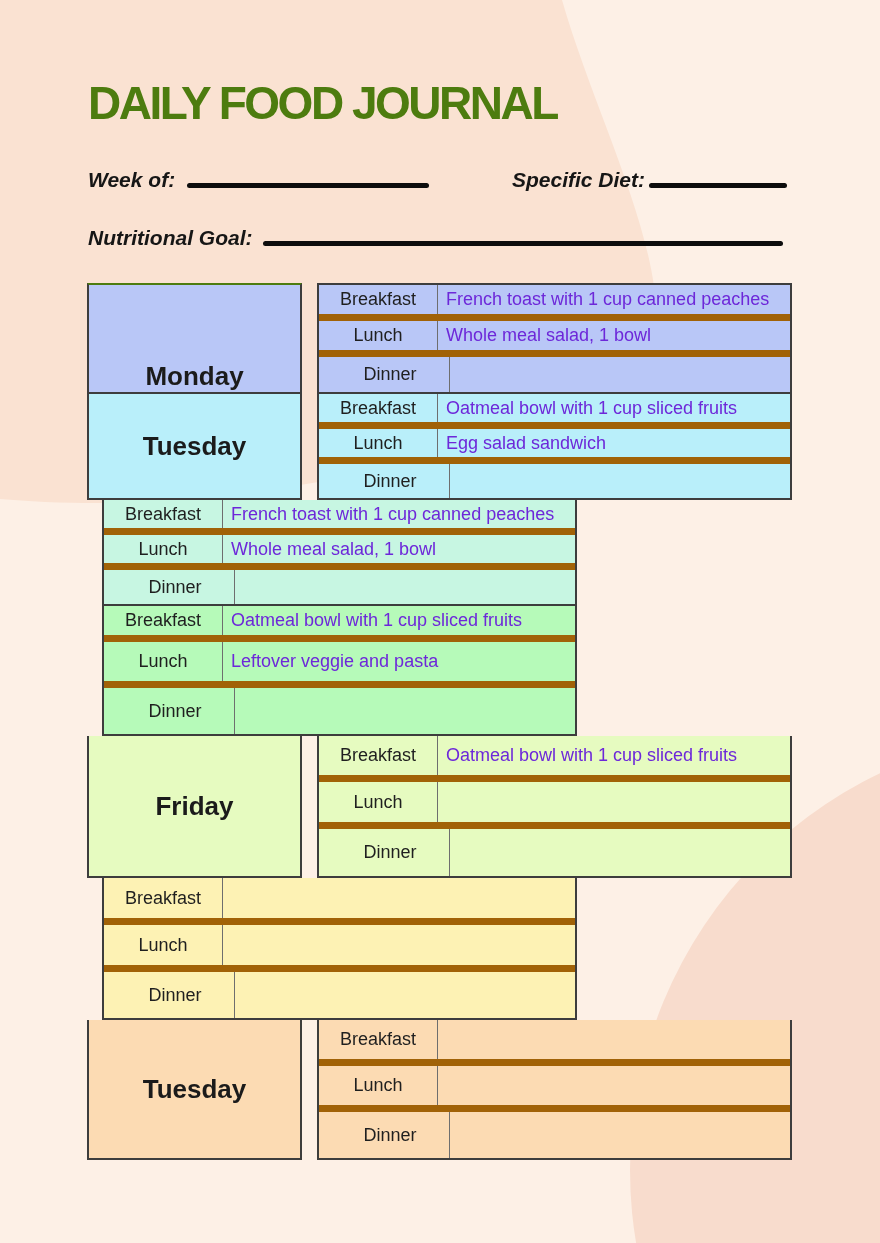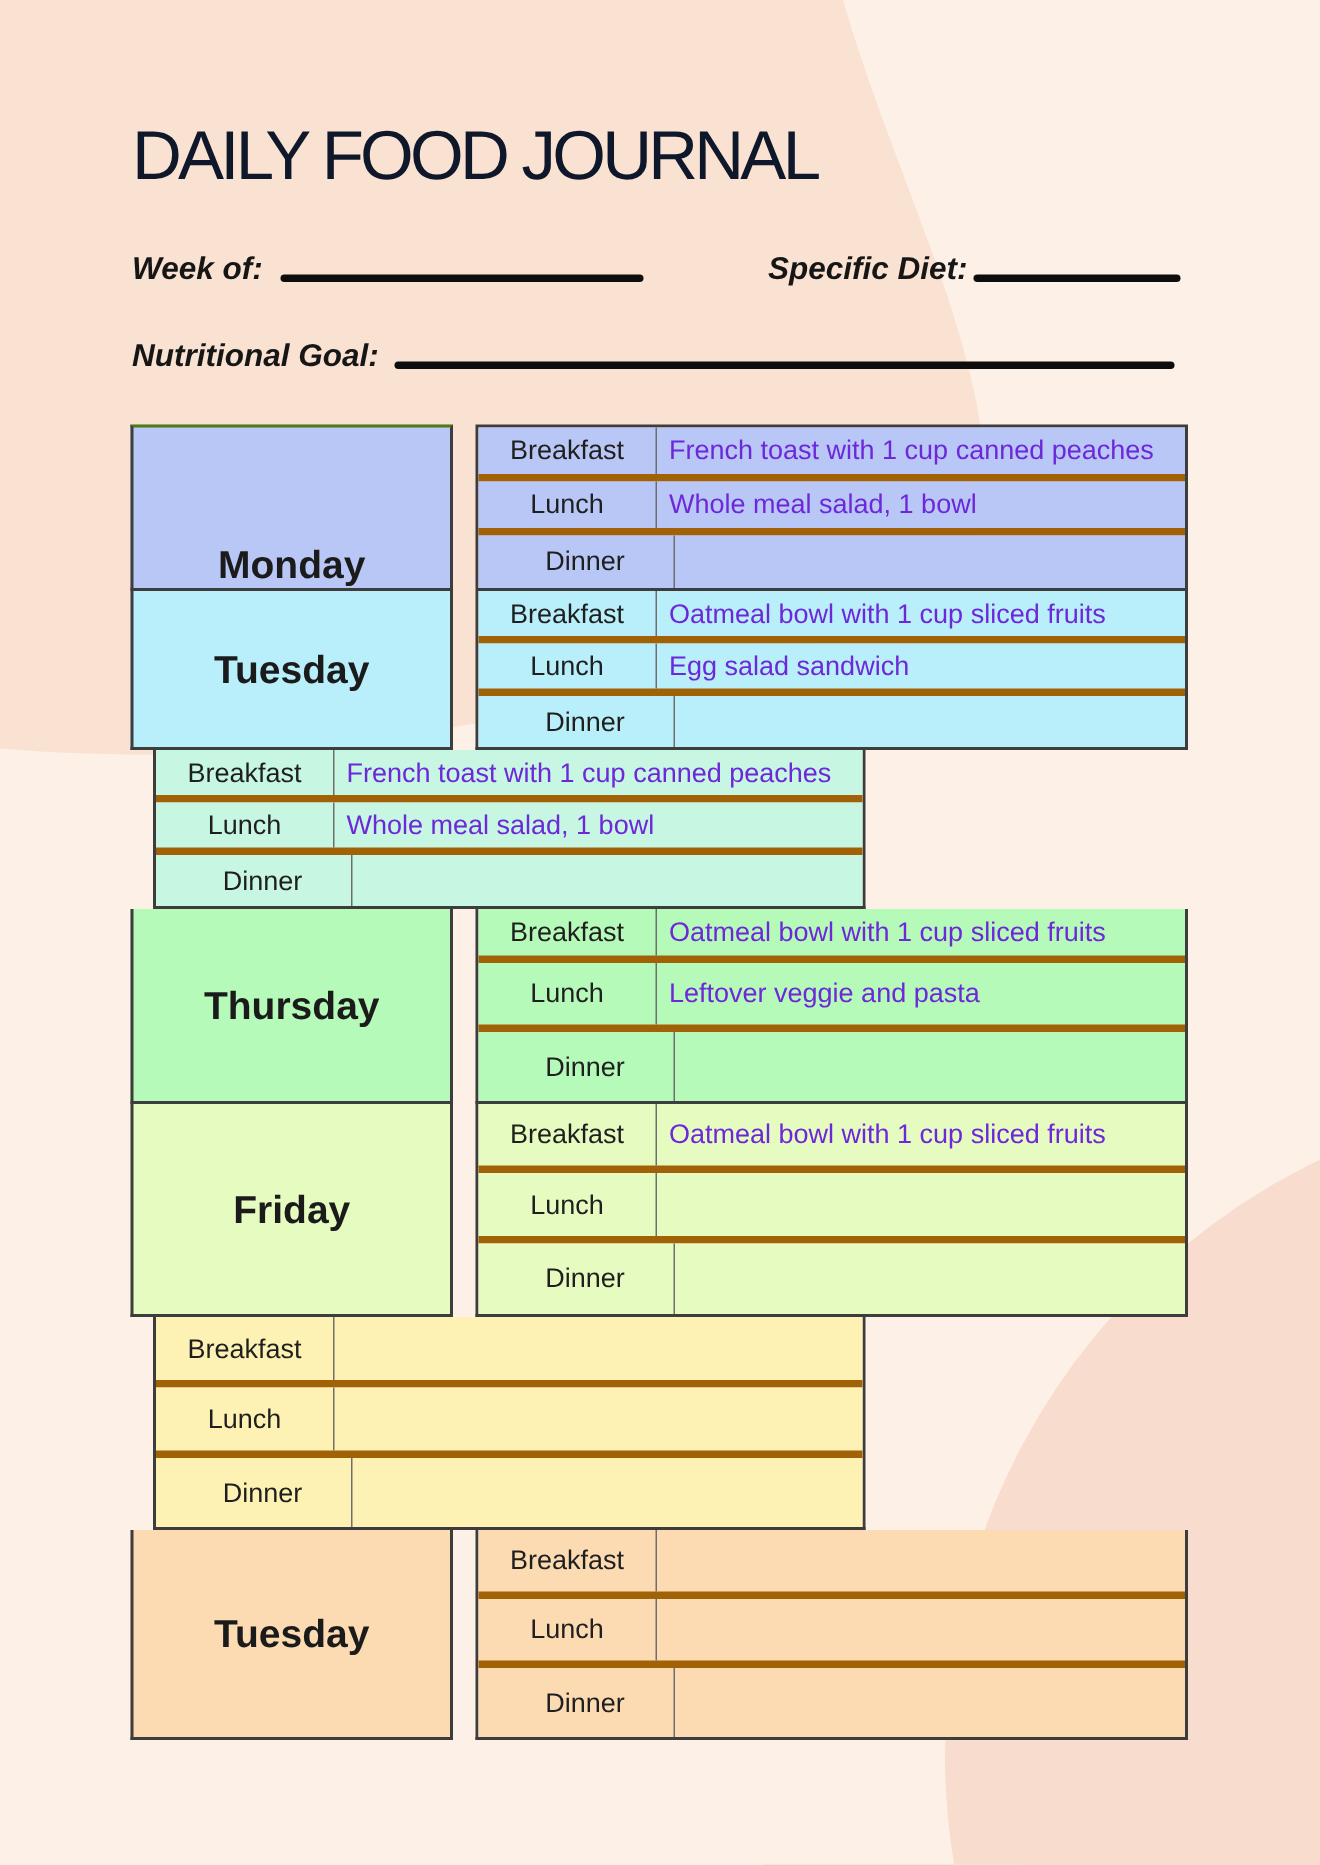--- a/index.html
+++ b/index.html
@@ -13,22 +13,22 @@
     color:#1d1d1d;
   }
   .blob-topleft { position:absolute; left:0; top:0; width:880px; height:520px; pointer-events:none; }
   .circle-bottomright {
     position:absolute; left:630px; top:730px;
     width:880px; height:880px; border-radius:50%;
     background:#f8dccd;
   }
   .page-title {
     position:absolute; left:88px; top:76px;
-    font-size:46px; font-weight:400; letter-spacing:-2.5px;
-    color:#0f172a; white-space:nowrap;
+    font-size:46px; font-weight:700; letter-spacing:-2.5px;
+    color:#4d7c0f; white-space:nowrap;
   }
   .field-row { position:absolute; display:flex; align-items:flex-end; }
   .field-label { font-size:21px; font-weight:700; color:#161616; white-space:nowrap; line-height:1.15;font-style:italic; }
   .fill-line {
     height:5px; background:#0d0d0d; border-radius:3px;
     margin:0 0 4px 12px;
   }
   .row-weekof   { left:88px;  top:168px; }
   .row-diet     { left:512px; top:168px; }
   .row-goal     { left:88px;  top:226px; }
@@ -45,21 +45,21 @@
   }
   .day-section:first-child .day-cell { border-top:2px solid #4d7c0f;align-items:flex-end; }
   .day-name { font-size:26px; font-weight:700; color:#1b1b1b; }
   .day-gap { width:15px; flex:0 0 15px; }
   .meal-rows {
     width:475px; flex:0 0 475px;
     border:2px solid #3d3d3d; border-top:none;
     display:flex; flex-direction:column;
   }
   .day-section:first-child .meal-rows { border-top:2px solid #3d3d3d; }
-  .meal-row { display:flex; align-items:stretch; border-bottom:5px solid #a16207; }
+  .meal-row { display:flex; align-items:stretch; border-bottom:7px solid #a16207; }
   .meal-row:last-child { border-bottom:none;padding-left:12px; }
   .meal-label-cell {
     width:119px; flex:0 0 119px;
     border-right:1px solid #6e6e6e;
     display:flex; align-items:center; justify-content:center;
     font-size:18px; color:#1f1f1f;
   }
   .meal-entry-cell {
     flex:1 1 auto;
     display:flex; align-items:center;
@@ -156,23 +156,20 @@
         <div class="meal-entry-cell">Whole meal salad, 1 bowl</div>
       </div>
       <div class="meal-row day-c2" style="height:34px">
         <div class="meal-label-cell">Dinner</div>
         <div class="meal-entry-cell"></div>
       </div>
     </div>
   </div>
 
   <div class="day-section">
-    <div class="day-cell day-c3">
-      <span class="day-name">Thursday</span>
-    </div>
     <div class="day-gap"></div>
     <div class="meal-rows">
       <div class="meal-row day-c3" style="height:36px">
         <div class="meal-label-cell">Breakfast</div>
         <div class="meal-entry-cell">Oatmeal bowl with 1 cup sliced fruits</div>
       </div>
       <div class="meal-row day-c3" style="height:46px">
         <div class="meal-label-cell">Lunch</div>
         <div class="meal-entry-cell">Leftover veggie and pasta</div>
       </div>

